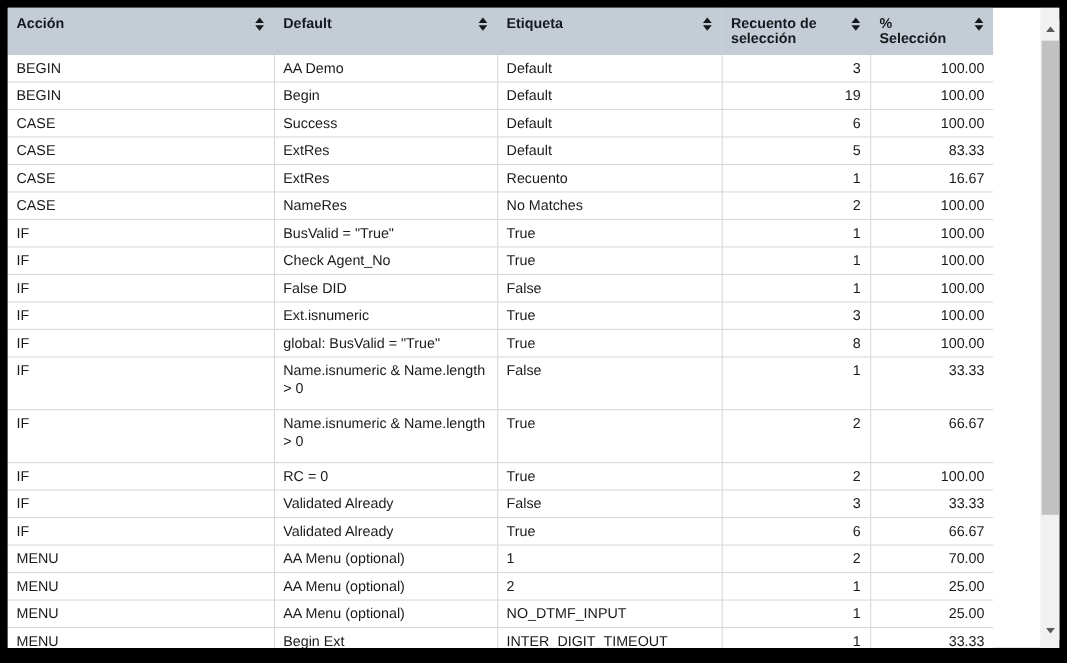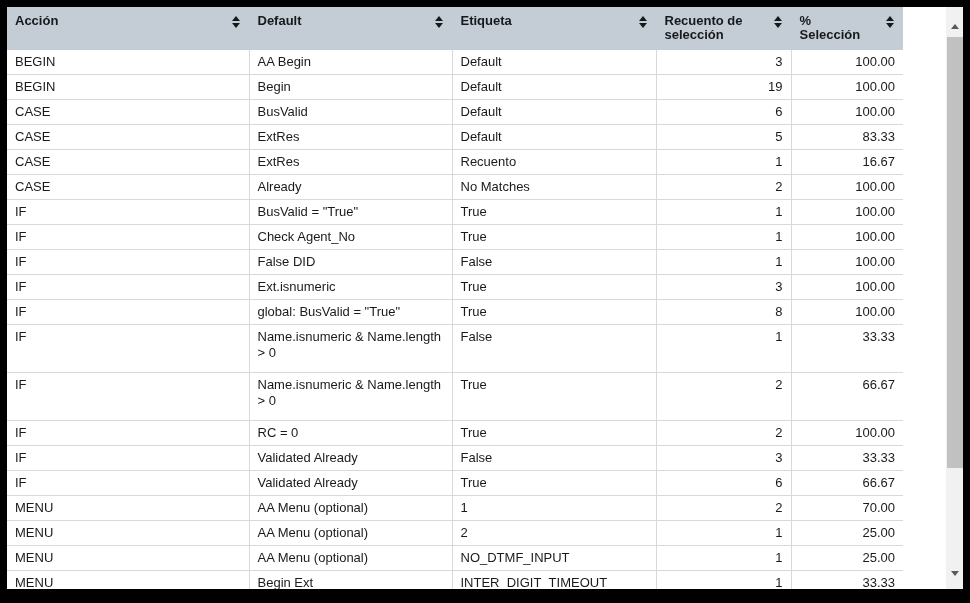--- a/index.html
+++ b/index.html
@@ -215,56 +215,56 @@
               <div class="th-inner">
                 <span class="th-label">% Selección</span>
                 <span class="sort-ind"></span>
               </div>
             </th>
           </tr>
         </thead>
         <tbody id="results-table-body">
             <tr>
               <td>BEGIN</td>
-              <td>AA Begin</td>
+              <td>AA Demo</td>
               <td>Default</td>
               <td class="num">3</td>
               <td class="num">100.00</td>
             </tr>
             <tr>
               <td>BEGIN</td>
               <td>Begin</td>
               <td>Default</td>
               <td class="num">19</td>
               <td class="num">100.00</td>
             </tr>
             <tr>
               <td>CASE</td>
-              <td>BusValid</td>
+              <td>Success</td>
               <td>Default</td>
               <td class="num">6</td>
               <td class="num">100.00</td>
             </tr>
             <tr>
               <td>CASE</td>
               <td>ExtRes</td>
               <td>Default</td>
               <td class="num">5</td>
               <td class="num">83.33</td>
             </tr>
             <tr>
               <td>CASE</td>
               <td>ExtRes</td>
               <td>Recuento</td>
               <td class="num">1</td>
               <td class="num">16.67</td>
             </tr>
             <tr>
               <td>CASE</td>
-              <td>Already</td>
+              <td>NameRes</td>
               <td>No Matches</td>
               <td class="num">2</td>
               <td class="num">100.00</td>
             </tr>
             <tr>
               <td>IF</td>
               <td>BusValid = "True"</td>
               <td>True</td>
               <td class="num">1</td>
               <td class="num">100.00</td>

